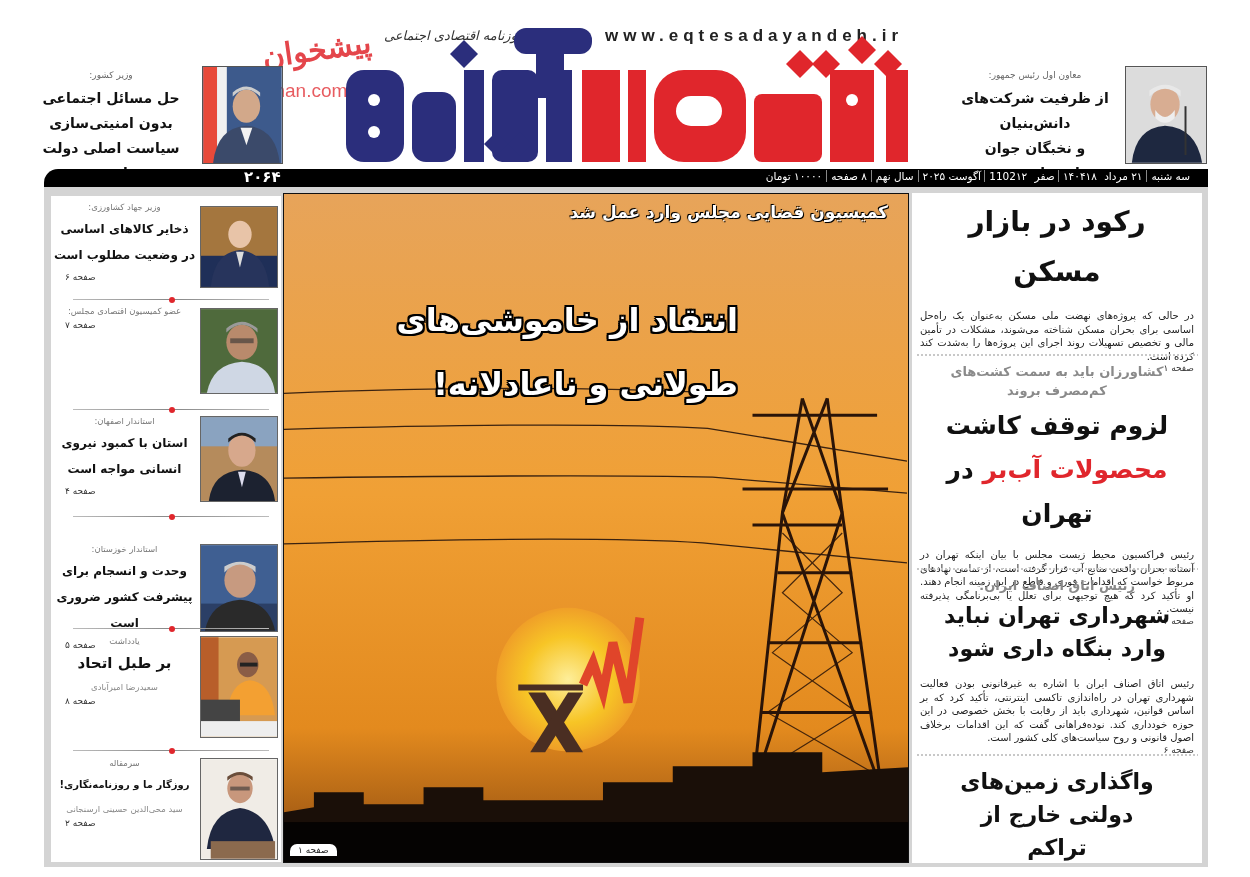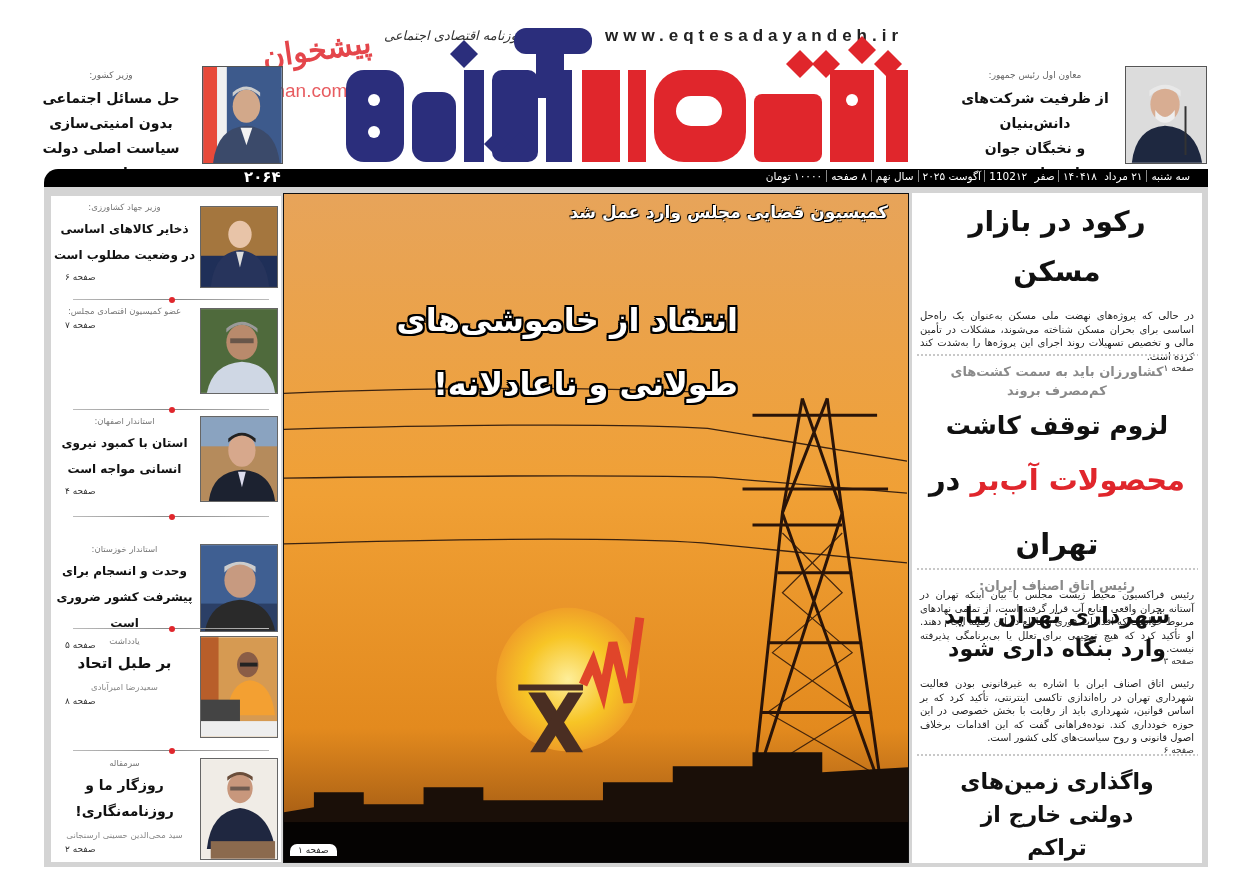--- a/index.html
+++ b/index.html
@@ -260,21 +260,21 @@
           <rect x="0" y="64" width="40" height="26" fill="#444"></rect>
           <rect x="0" y="86" width="78" height="16" fill="#eee"></rect>
         </svg>
     </div>
   </div>
   <div class="li-divider" style="top:554px"></div>
 
   <div class="li-item" style="top:562px;height:104px">
     <div class="text">
       <div class="kicker">سرمقاله</div>
-      <div class="head" style="font-size:14px">روزگار ما و روزنامه‌نگاری!</div>
+      <div class="head" style="font-size:10px">روزگار ما و روزنامه‌نگاری!</div>
       <div class="author">سید محی‌الدین حسینی ارسنجانی</div>
       <div class="page">صفحه ۲</div>
     </div>
     <div class="thumb" style="top:0;height:102px">
       <svg viewBox="0 0 78 102">
           <rect width="78" height="102" fill="#f0ece6"></rect>
           <ellipse cx="40" cy="30" rx="13" ry="15" fill="#c8977c"></ellipse>
           <path d="M27 22 Q40 10 53 22 L53 18 Q40 8 27 18Z" fill="#6a4d3a"></path>
           <rect x="30" y="28" width="20" height="4" fill="#333" opacity=".6"></rect>
           <path d="M6 92 Q10 54 40 50 Q70 54 76 92Z" fill="#1f2740"></path>
@@ -349,21 +349,21 @@
   <div class="rs" style="top:4px">
     <div class="head" style="font-size:28px;line-height:50px">رکود در بازار مسکن</div>
     <div class="body">در حالی که پروژه‌های نهضت ملی مسکن به‌عنوان یک راه‌حل اساسی برای بحران مسکن شناخته می‌شوند، مشکلات در تأمین مالی و تخصیص تسهیلات روند اجرای این پروژه‌ها را به‌شدت کند کرده است.</div>
     <div class="page">صفحه ۱</div>
   </div>
   <div class="rs-sep" style="top:160px"></div>
 
   <div class="rs" style="top:169px">
     <div class="kicker">کشاورزان باید به سمت کشت‌های کم‌مصرف بروند</div>
     <div class="head" style="font-size:25px;line-height:44px;margin-top:4px">لزوم توقف کاشت</div>
-    <div class="head" style="font-size:29px;line-height:64px"><span class="red">محصولات آب‌بر</span> <span>در تهران</span></div>
+    <div class="head" style="font-size:25px;line-height:44px"><span class="red">محصولات آب‌بر</span> <span>در تهران</span></div>
     <div class="body">رئیس فراکسیون محیط زیست مجلس با بیان اینکه تهران در آستانه بحران واقعی منابع آب قرار گرفته است، از تمامی نهادهای مربوط خواست که اقدامات فوری و قاطع در این زمینه انجام دهند. او تأکید کرد که هیچ توجیهی برای تعلل یا بی‌برنامگی پذیرفته نیست.</div>
     <div class="page">صفحه ۳</div>
   </div>
   <div class="rs-sep" style="top:374px"></div>
 
   <div class="rs" style="top:383px">
     <div class="kicker">رئیس اتاق اصناف ایران:</div>
     <div class="head" style="font-size:22px;line-height:33px;padding:0 16px;margin-top:4px">شهرداری تهران نباید وارد بنگاه داری شود</div>
     <div class="body">رئیس اتاق اصناف ایران با اشاره به غیرقانونی بودن فعالیت شهرداری تهران در راه‌اندازی تاکسی اینترنتی، تأکید کرد که بر اساس قوانین، شهرداری باید از رقابت با بخش خصوصی در این حوزه خودداری کند. نوده‌فراهانی گفت که این اقدامات برخلاف اصول قانونی و روح سیاست‌های کلی کشور است.</div>
     <div class="page">صفحه ۶</div>

